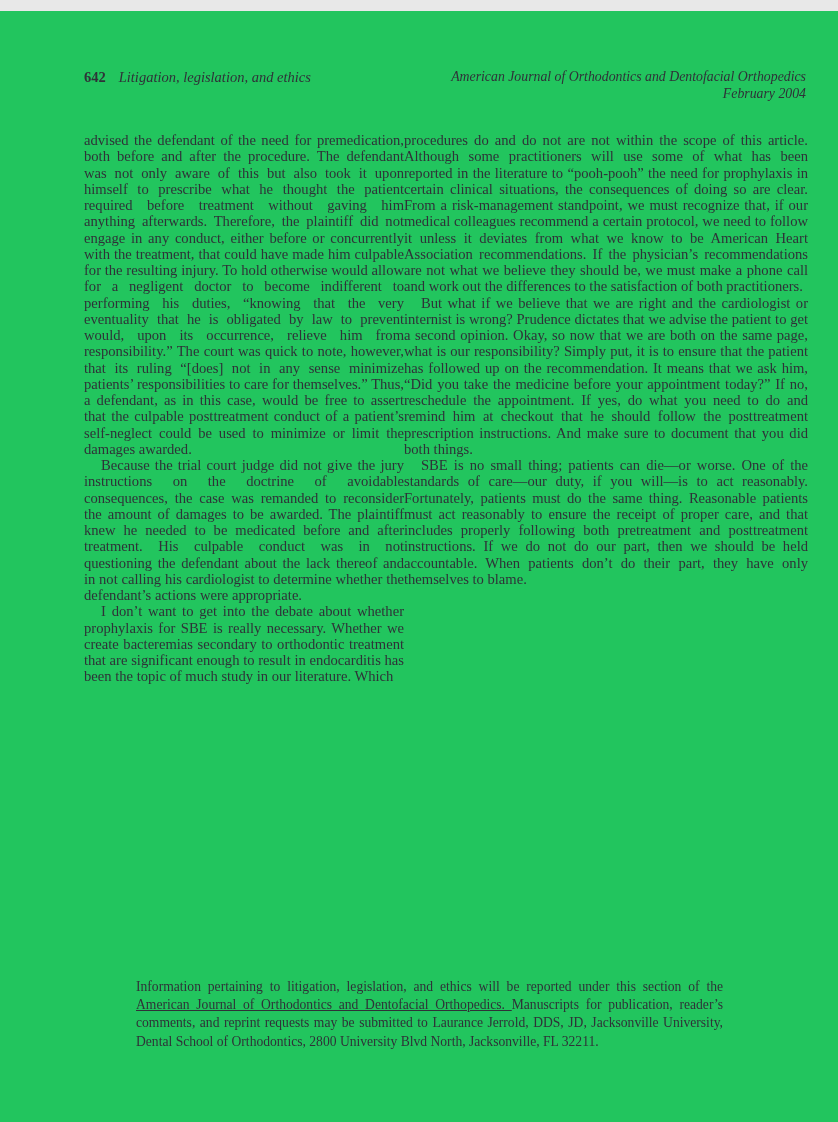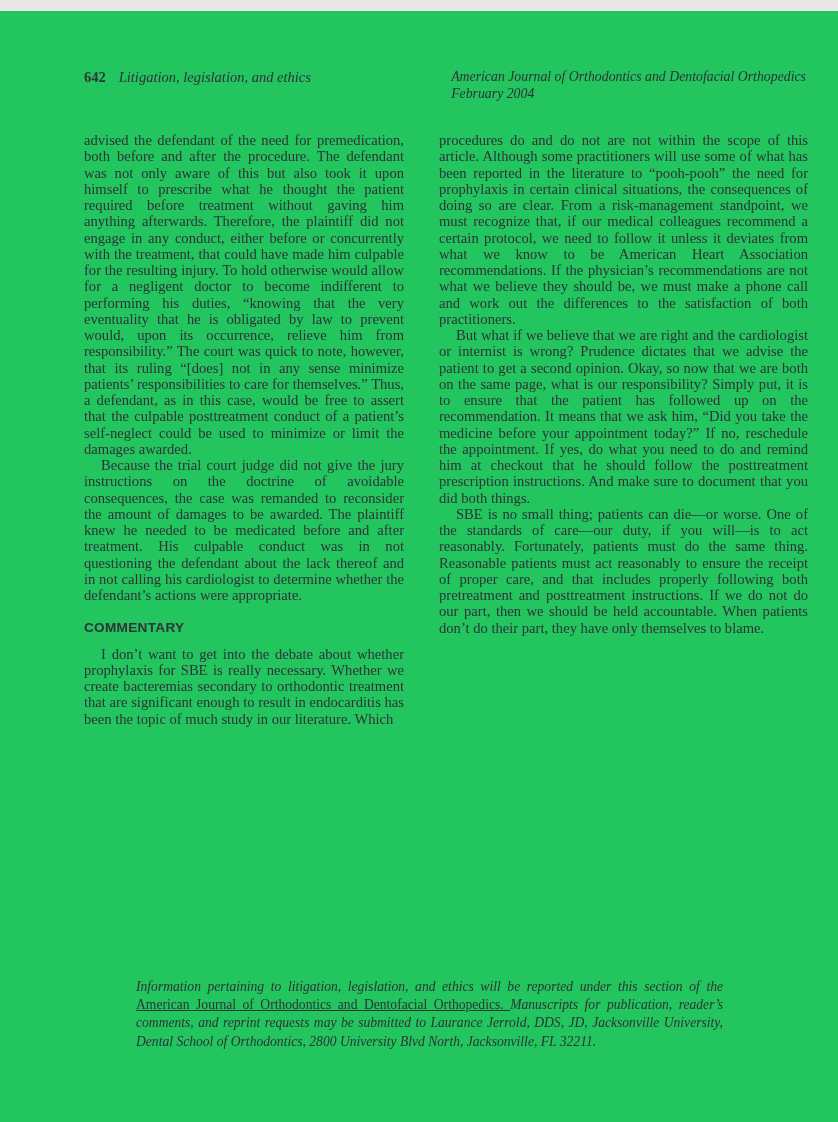--- a/index.html
+++ b/index.html
@@ -13,43 +13,43 @@
     overflow:hidden;
   }
   
   .running-head{
     position:absolute;left:84px;right:32px;top:58px;
     display:flex;justify-content:space-between;align-items:flex-start;
   }
   .head-left{font-size:14.5px;line-height:17px;white-space:nowrap;}
   .folio{font-weight:bold;font-style:normal;margin-right:13px;}
   .running-title{font-style:italic;}
-  .head-right{font-style:italic;font-size:13.8px;line-height:16.5px;text-align:left;}
+  .head-right{font-style:italic;font-size:13.8px;line-height:16.5px;text-align:right;}
   
   .columns{
     position:absolute;left:84px;top:121px;right:30px;
-    display:flex;gap:35px;
+    display:flex;
   }
   .col{font-size:14.6px;line-height:16.25px;text-align:justify;}
   .col-left{width:320px;flex:0 0 320px;}
   .col-right{flex:1;}
   .col p{margin:0;padding:0;}
   p.indent{text-indent:17px;}
   h2.commentary{
     font-family:"Liberation Sans","DejaVu Sans",sans-serif;
     font-size:13.6px;font-weight:bold;letter-spacing:.3px;
     margin:17px 0 9px 0;color:#2f3238;text-align:left;
   }
   
   .footer-note{
     position:absolute;left:136px;top:967px;width:587px;
     font-size:13.6px;line-height:18.2px;text-align:justify;
     margin:0;
   }
-  .it{font-style:italic;}
+  .it{}
   .rm{font-style:normal;text-decoration:underline;}
 </style>
 </head>
 <body>
 
 <div class="page">
 
   <div class="running-head">
     <div class="head-left">
       <span class="folio">642</span><span class="running-title">Litigation, legislation, and ethics</span>
@@ -57,21 +57,20 @@
     <div class="head-right">
       <div>American Journal of Orthodontics and Dentofacial Orthopedics</div>
       <div>February 2004</div>
     </div>
   </div>
 
   <div class="columns">
     <div class="col col-left">
       <p>advised the defendant of the need for premedication, both before and after the procedure. The defendant was not only aware of this but also took it upon himself to prescribe what he thought the patient required before treatment without gaving him anything afterwards. Therefore, the plaintiff did not engage in any conduct, either before or concurrently with the treatment, that could have made him culpable for the resulting injury. To hold otherwise would allow for a negligent doctor to become indifferent to performing his duties, “knowing that the very eventuality that he is obligated by law to prevent would, upon its occurrence, relieve him from responsibility.” The court was quick to note, however, that its ruling “[does] not in any sense minimize patients’ responsibilities to care for themselves.” Thus, a defendant, as in this case, would be free to assert that the culpable posttreatment conduct of a patient’s self-neglect could be used to minimize or limit the damages awarded.</p>
       <p class="indent">Because the trial court judge did not give the jury instructions on the doctrine of avoidable consequences, the case was remanded to reconsider the amount of damages to be awarded. The plaintiff knew he needed to be medicated before and after treatment. His culpable conduct was in not questioning the defendant about the lack thereof and in not calling his cardiologist to determine whether the defendant’s actions were appropriate.</p>
-      <h2 class="commentary">COMMENTARY</h2>
       <p class="indent">I don’t want to get into the debate about whether prophylaxis for SBE is really necessary. Whether we create bacteremias secondary to orthodontic treatment that are significant enough to result in endocarditis has been the topic of much study in our literature. Which</p>
     </div>
     <div class="col col-right">
       <p>procedures do and do not are not within the scope of this article. Although some practitioners will use some of what has been reported in the literature to “pooh-pooh” the need for prophylaxis in certain clinical situations, the consequences of doing so are clear. From a risk-management standpoint, we must recognize that, if our medical colleagues recommend a certain protocol, we need to follow it unless it deviates from what we know to be American Heart Association recommendations. If the physician’s recommendations are not what we believe they should be, we must make a phone call and work out the differences to the satisfaction of both practitioners.</p>
       <p class="indent">But what if we believe that we are right and the cardiologist or internist is wrong? Prudence dictates that we advise the patient to get a second opinion. Okay, so now that we are both on the same page, what is our responsibility? Simply put, it is to ensure that the patient has followed up on the recommendation. It means that we ask him, “Did you take the medicine before your appointment today?” If no, reschedule the appointment. If yes, do what you need to do and remind him at checkout that he should follow the posttreatment prescription instructions. And make sure to document that you did both things.</p>
       <p class="indent">SBE is no small thing; patients can die—or worse. One of the standards of care—our duty, if you will—is to act reasonably. Fortunately, patients must do the same thing. Reasonable patients must act reasonably to ensure the receipt of proper care, and that includes properly following both pretreatment and posttreatment instructions. If we do not do our part, then we should be held accountable. When patients don’t do their part, they have only themselves to blame.</p>
     </div>
   </div>
 
   <p class="footer-note"><span class="it">Information pertaining to litigation, legislation, and ethics will be reported under this section of the </span><span class="rm">American Journal of Orthodontics and Dentofacial Orthopedics. </span><span class="it">Manuscripts for publication, reader’s comments, and reprint requests may be submitted to Laurance Jerrold, DDS, JD, Jacksonville University, Dental School of Orthodontics, 2800 University Blvd North, Jacksonville, FL 32211.</span></p>

